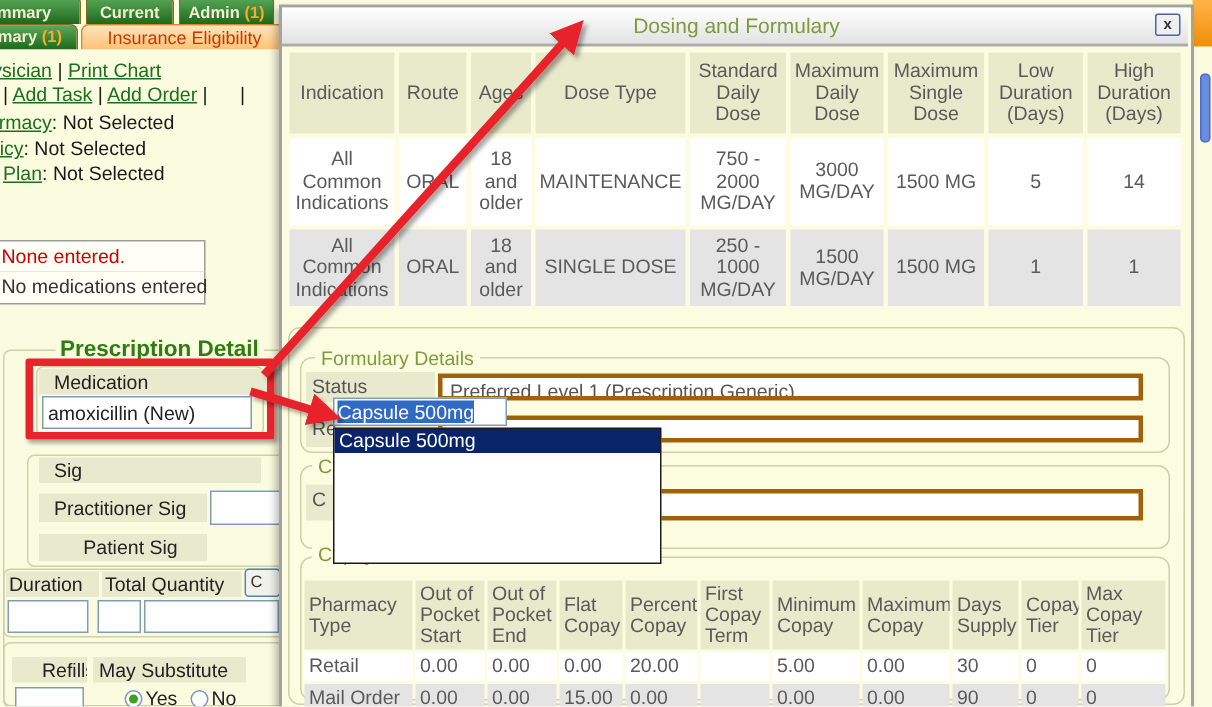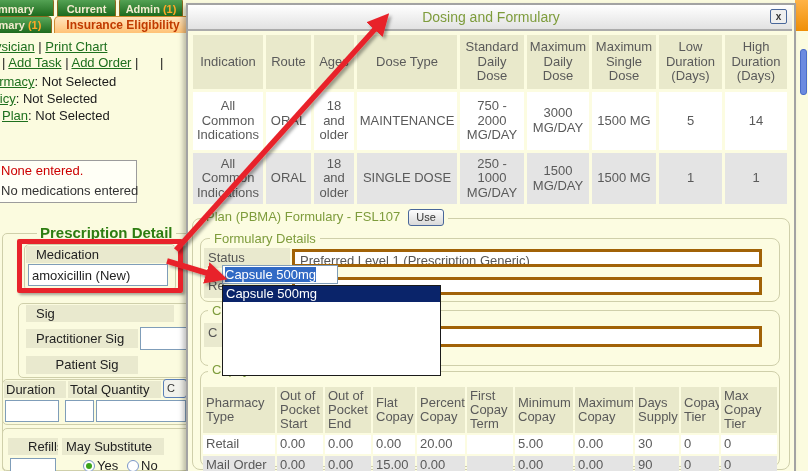--- a/index.html
+++ b/index.html
@@ -6,21 +6,21 @@
   #canvas{position:relative;width:808px;height:471px;overflow:hidden;
           background:#FBFBDF;font-family:"Liberation Sans",sans-serif;
           font-size:13px;color:#1A1A1A;}
   .abs{position:absolute;}
   
   .gtab{background:linear-gradient(#5AA85A,#1D6A1D);border:1px solid #8A6A1E;border-bottom:none;
         border-radius:5px 5px 0 0;color:#F2ECCE;font-size:11px;font-weight:bold;
         text-align:center;line-height:16px;box-sizing:border-box;}
   .gtab .badge{color:#FFA827;}
   .ptab{background:linear-gradient(#FFE4BC,#FFC276);border:1px solid #D08A30;border-bottom:none;
-        border-radius:5px 5px 0 0;color:#C03A00;font-size:12px;font-weight:bold;
+        border-radius:5px 5px 0 0;color:#C03A00;font-size:12px;font-weight:normal;
         text-align:center;line-height:16px;box-sizing:border-box;}
   
   .lnk{color:#1D6F1D;text-decoration:underline;cursor:pointer;}
   .pipe{color:#1A1A1A;}
   .txtline{white-space:nowrap;font-size:13px;}
   
   .nbox{background:#FFFFF6;border:1px solid #9C9C9C;box-sizing:border-box;
         font-size:13px;line-height:20px;padding-left:6px;white-space:nowrap;}
   .fs{border:1px solid #CFCFAA;border-radius:5px;box-sizing:border-box;}
   .tan{background:#E9E9CE;box-sizing:border-box;font-size:13px;color:#222;
@@ -200,23 +200,20 @@
         <td>250 - 1000 MG/DAY</td>
         <td>1500 MG/DAY</td>
         <td>1500 MG</td>
         <td>1</td>
         <td>1</td>
       </tr>
     </tbody>
       </table>
 
     <div class="abs fs" style="left:4px;top:213px;width:598px;height:252px;border-radius:8px;"></div>
-    <div class="abs dlg-legend" style="left:14px;top:204px;">
-      <span>Plan (PBMA) Formulary - FSL107</span><span class="usebtn">Use</span>
-    </div>
 
     <div class="abs fs" style="left:12px;top:233px;width:580px;height:64px;border-radius:8px;"></div>
     <div class="abs dlg-legend" style="left:22px;top:226px;">Formulary Details</div>
     <div class="abs dtan" style="left:16px;top:243px;width:86px;height:20px;">Status</div>
     <div class="abs field" style="left:104px;top:244px;width:470px;height:18px;">Preferred Level 1 (Prescription Generic)</div>
     <div class="abs dtan" style="left:16px;top:271px;width:86px;height:22px;">Re</div>
     <div class="abs field" style="left:104px;top:272px;width:470px;height:18px;"></div>
 
     <div class="abs fs" style="left:12px;top:305px;width:580px;height:56px;border-radius:8px;"></div>
     <div class="abs dlg-legend" style="left:20px;top:298px;">C</div>

